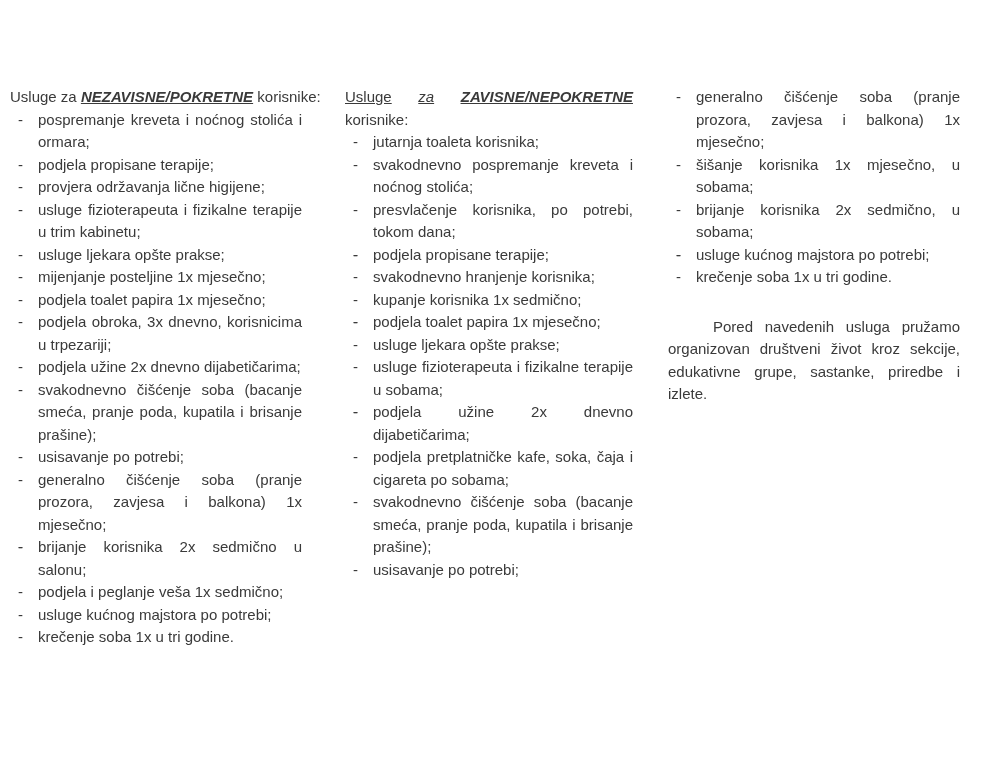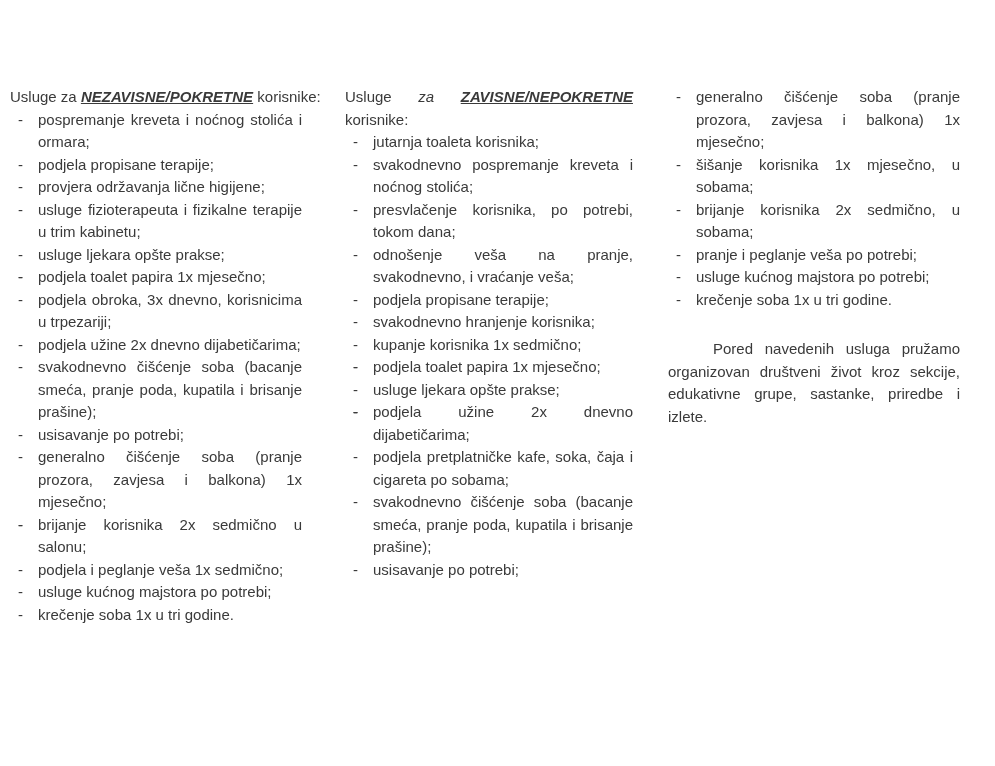--- a/index.html
+++ b/index.html
@@ -32,20 +32,21 @@
   .col-3 { left: 668px; width: 292px; }
 
   .col-header {
     text-align: left;
     white-space: nowrap;
   }
   .col-header-justified {
     display: flex;
     justify-content: space-between;
     align-items: flex-start;
+    text-decoration: underline;
   }
   .hl {
     font-weight: bold;
     font-style: italic;
     text-decoration: underline;
   }
   .it { font-style: italic; }
 
   .list .li {
     position: relative;
@@ -73,21 +74,21 @@
   <div class="col col-1">
     <div class="col-header">
       <span>Usluge za </span><span class="hl">NEZAVISNE/POKRETNE</span><span> korisnike:</span>
     </div>
     <div class="list">
         <div class="li"><span class="dash">-</span><span>pospremanje kreveta i noćnog stolića i ormara;</span></div>
         <div class="li"><span class="dash">-</span><span>podjela propisane terapije;</span></div>
         <div class="li"><span class="dash">-</span><span>provjera održavanja lične higijene;</span></div>
         <div class="li"><span class="dash">-</span><span>usluge fizioterapeuta i fizikalne terapije u trim kabinetu;</span></div>
         <div class="li"><span class="dash">-</span><span>usluge ljekara opšte prakse;</span></div>
-        <div class="li"><span class="dash">-</span></div>
+        <div class="li"><span class="dash">-</span><span>mijenjanje posteljine 1x mjesečno;</span></div>
         <div class="li"><span class="dash">-</span><span>podjela toalet papira 1x mjesečno;</span></div>
         <div class="li"><span class="dash">-</span><span>podjela obroka, 3x dnevno, korisnicima u trpezariji;</span></div>
         <div class="li"><span class="dash">-</span><span>podjela užine 2x dnevno dijabetičarima;</span></div>
         <div class="li"><span class="dash">-</span><span>svakodnevno čišćenje soba (bacanje smeća, pranje poda, kupatila i brisanje prašine);</span></div>
         <div class="li"><span class="dash">-</span><span>usisavanje po potrebi;</span></div>
         <div class="li"><span class="dash">-</span><span>generalno čišćenje soba (pranje prozora, zavjesa i balkona) 1x mjesečno;</span></div>
         <div class="li"><span class="dash">-</span></div>
         <div class="li"><span class="dash">-</span><span>brijanje korisnika 2x sedmično u salonu;</span></div>
         <div class="li"><span class="dash">-</span><span>podjela i peglanje veša 1x sedmično;</span></div>
         <div class="li"><span class="dash">-</span><span>usluge kućnog majstora po potrebi;</span></div>
@@ -99,41 +100,41 @@
     <div class="col-header col-header-justified">
       <span>Usluge</span>
       <span class="it">za</span>
       <span class="hl">ZAVISNE/NEPOKRETNE</span>
     </div>
     <div class="col-header">korisnike:</div>
     <div class="list">
         <div class="li"><span class="dash">-</span><span>jutarnja toaleta korisnika;</span></div>
         <div class="li"><span class="dash">-</span><span>svakodnevno pospremanje kreveta i noćnog stolića;</span></div>
         <div class="li"><span class="dash">-</span><span>presvlačenje korisnika, po potrebi, tokom dana;</span></div>
-        <div class="li"><span class="dash">-</span><span>odnošenje veša na pranje, svakodnevno, i vraćanje veša;</span></div>
+        <div class="li"><span class="dash">-</span></div>
         <div class="li"><span class="dash">-</span><span>podjela propisane terapije;</span></div>
         <div class="li"><span class="dash">-</span><span>svakodnevno hranjenje korisnika;</span></div>
         <div class="li"><span class="dash">-</span><span>kupanje korisnika 1x sedmično;</span></div>
         <div class="li"><span class="dash">-</span></div>
         <div class="li"><span class="dash">-</span><span>podjela toalet papira 1x mjesečno;</span></div>
         <div class="li"><span class="dash">-</span><span>usluge ljekara opšte prakse;</span></div>
-        <div class="li"><span class="dash">-</span></div>
+        <div class="li"><span class="dash">-</span><span>usluge fizioterapeuta i fizikalne terapije u sobama;</span></div>
         <div class="li"><span class="dash">-</span></div>
         <div class="li"><span class="dash">-</span><span>podjela užine 2x dnevno dijabetičarima;</span></div>
         <div class="li"><span class="dash">-</span><span>podjela pretplatničke kafe, soka, čaja i cigareta po sobama;</span></div>
         <div class="li"><span class="dash">-</span><span>svakodnevno čišćenje soba (bacanje smeća, pranje poda, kupatila i brisanje prašine);</span></div>
         <div class="li"><span class="dash">-</span><span>usisavanje po potrebi;</span></div>
       </div>
   </div>
 
   <div class="col col-3">
     <div class="list">
         <div class="li"><span class="dash">-</span><span>generalno čišćenje soba (pranje prozora, zavjesa i balkona) 1x mjesečno;</span></div>
         <div class="li"><span class="dash">-</span><span>šišanje korisnika 1x mjesečno, u sobama;</span></div>
         <div class="li"><span class="dash">-</span><span>brijanje korisnika 2x sedmično, u sobama;</span></div>
-        <div class="li"><span class="dash">-</span><span>pranje i peglanje veša po potrebi;</span></div>
+        <div class="li"><span class="dash">-</span></div>
         <div class="li"><span class="dash">-</span><span>usluge kućnog majstora po potrebi;</span></div>
         <div class="li"><span class="dash">-</span><span>krečenje soba 1x u tri godine.</span></div>
       </div>
     <div class="closing">Pored navedenih usluga pružamo organizovan društveni život kroz sekcije, edukativne grupe, sastanke, priredbe i izlete.</div>
   </div>
 
 </div>
 
 </body></html>

